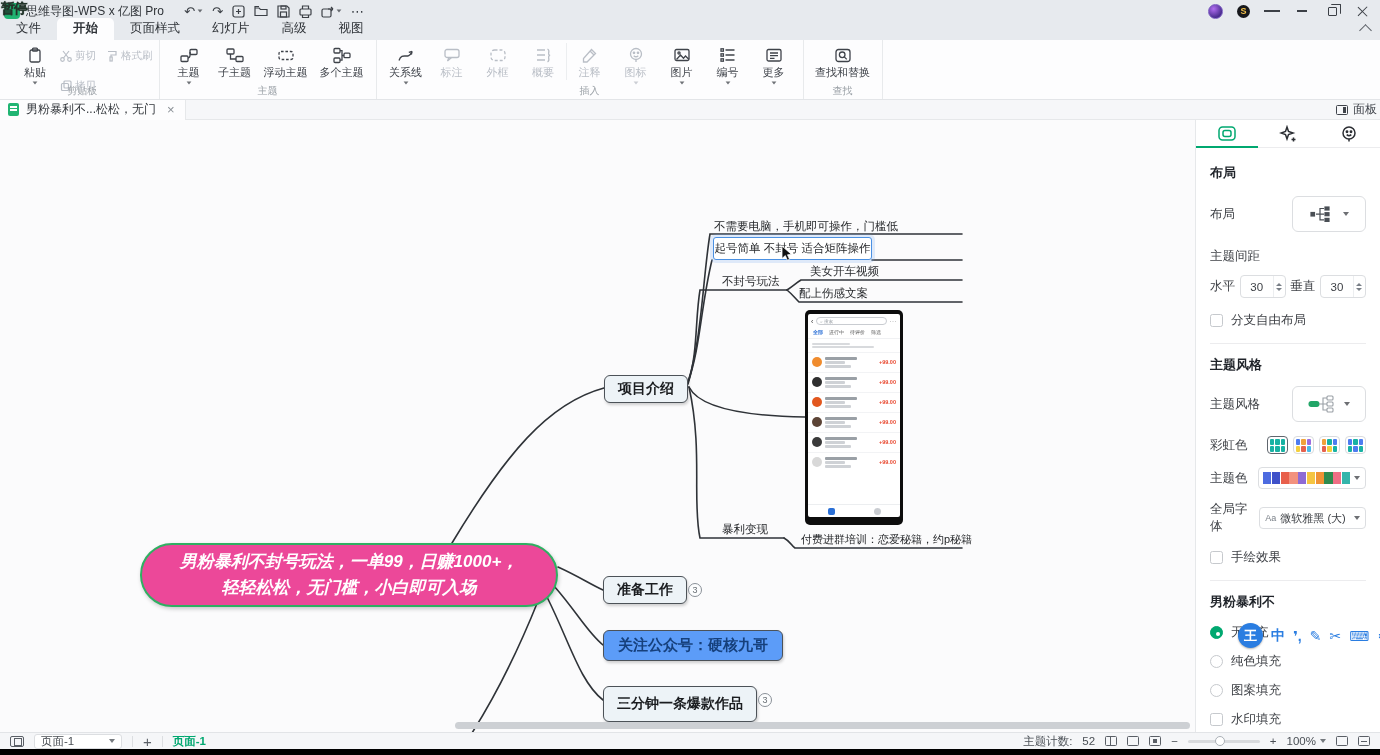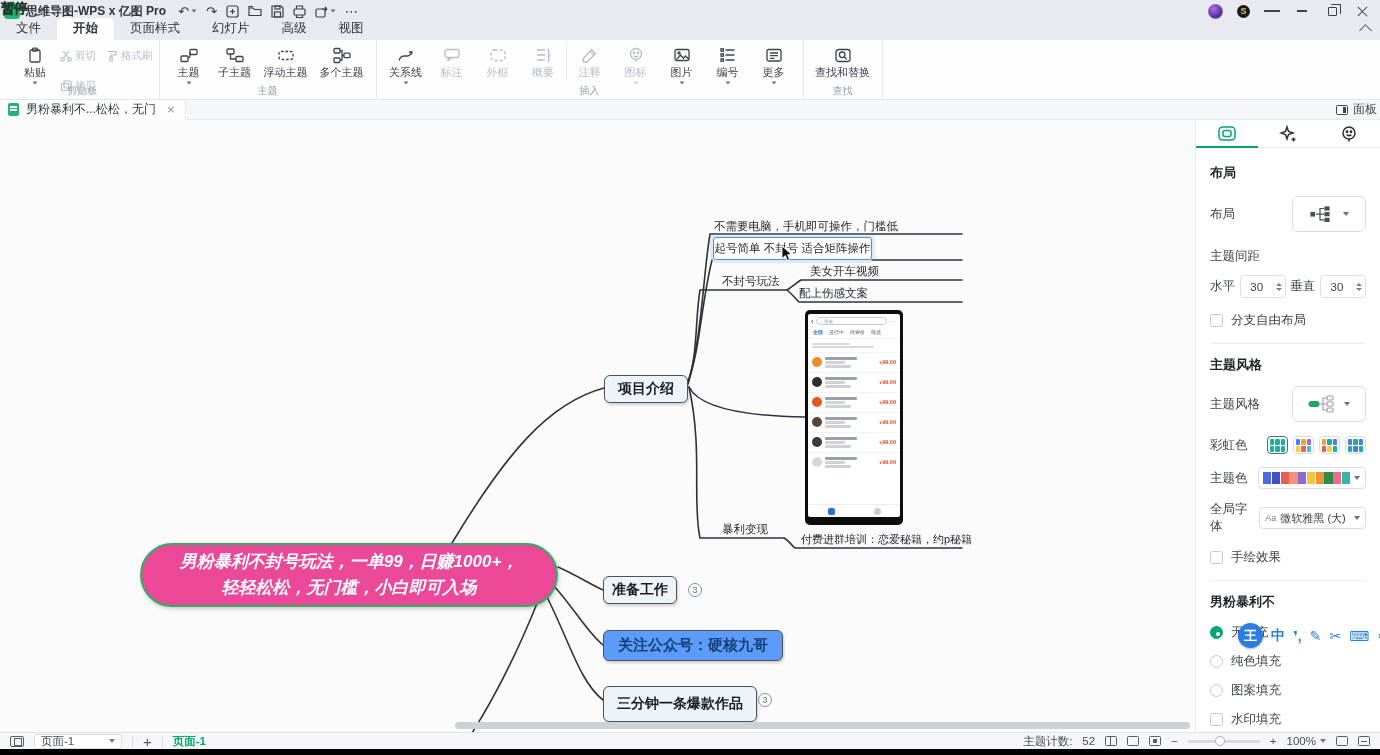--- a/index.html
+++ b/index.html
@@ -6,21 +6,21 @@
   html,body { width:1380px; height:755px; overflow:hidden; background:#000;
     font-family:"Liberation Sans","DejaVu Sans",sans-serif; }
   .stage { position:relative; width:1380px; height:755px; background:#fbfbfc; }
 
   
   .titlebar { position:absolute; left:0; top:0; width:1380px; height:22px;
     background:#e7eaee; display:flex; align-items:center; font-size:12px; color:#2f3338; }
   .applogo { width:16px; height:16px; border-radius:4px; background:#21b573; margin:0 6px 0 4px; flex:0 0 auto; }
   .pause-overlay { position:absolute; left:1px; top:0px; font-size:14px; font-weight:bold;
     color:#22332a; letter-spacing:-1px; z-index:5; text-shadow:0 0 1px #22332a; }
-  .apptitle { white-space:nowrap; margin-right:12px;font-weight:bold; }
+  .apptitle { white-space:nowrap; margin-right:20px; }
   .quickbar { display:flex; align-items:center; gap:9px; color:#3c4046; }
   .qbtn { display:flex; align-items:center; gap:2px; font-size:13px; cursor:default; }
   .qbtn svg { display:block; }
   .tb-right { margin-left:auto; display:flex; align-items:center; gap:14px; padding-right:10px; }
   .avatar { width:15px; height:15px; border-radius:50%;
     background:radial-gradient(circle at 35% 30%, #b06df0, #4a2d8f 70%); border:1px solid #7a5cc0; }
   .sbadge { width:13px; height:13px; border-radius:50%; background:#17181c; color:#f4c24a;
     font-size:9px; font-weight:bold; display:flex; align-items:center; justify-content:center; }
   .wc { color:#3c4046; display:flex; align-items:center; justify-content:center; width:16px; height:16px; }
   .bars span { display:block; width:11px; height:1.4px; background:#3c4046; margin:2px 0; }
@@ -588,21 +588,21 @@
               <span class="pprice">+99.00</span>
             </div>
           </div>
         <div class="pbottom">
           <span class="pnavic" style="background:#2a6fd6"></span>
           <span class="pnavic" style="background:#c9ccd1;border-radius:50%"></span>
         </div>
       </div>
     </div>
 
-    <div class="tnode" style="left:603px;top:456px;width:74px;height:28px;">准备工作</div>
+    <div class="tnode" style="left:603px;top:456px;width:84px;height:28px;">准备工作</div>
     <div class="badge" style="left:688px;top:463px;">3</div>
 
     <div class="tnode blue" style="left:603px;top:510px;width:180px;height:31px;">关注公众号：硬核九哥</div>
 
     <div class="tnode" style="left:603px;top:566px;width:154px;height:36px;">三分钟一条爆款作品</div>
     <div class="badge" style="left:758px;top:573px;">3</div>
 
     <div class="hscroll"></div>
 
     <svg class="cursor" width="14" height="16" viewBox="0 0 14 16">

